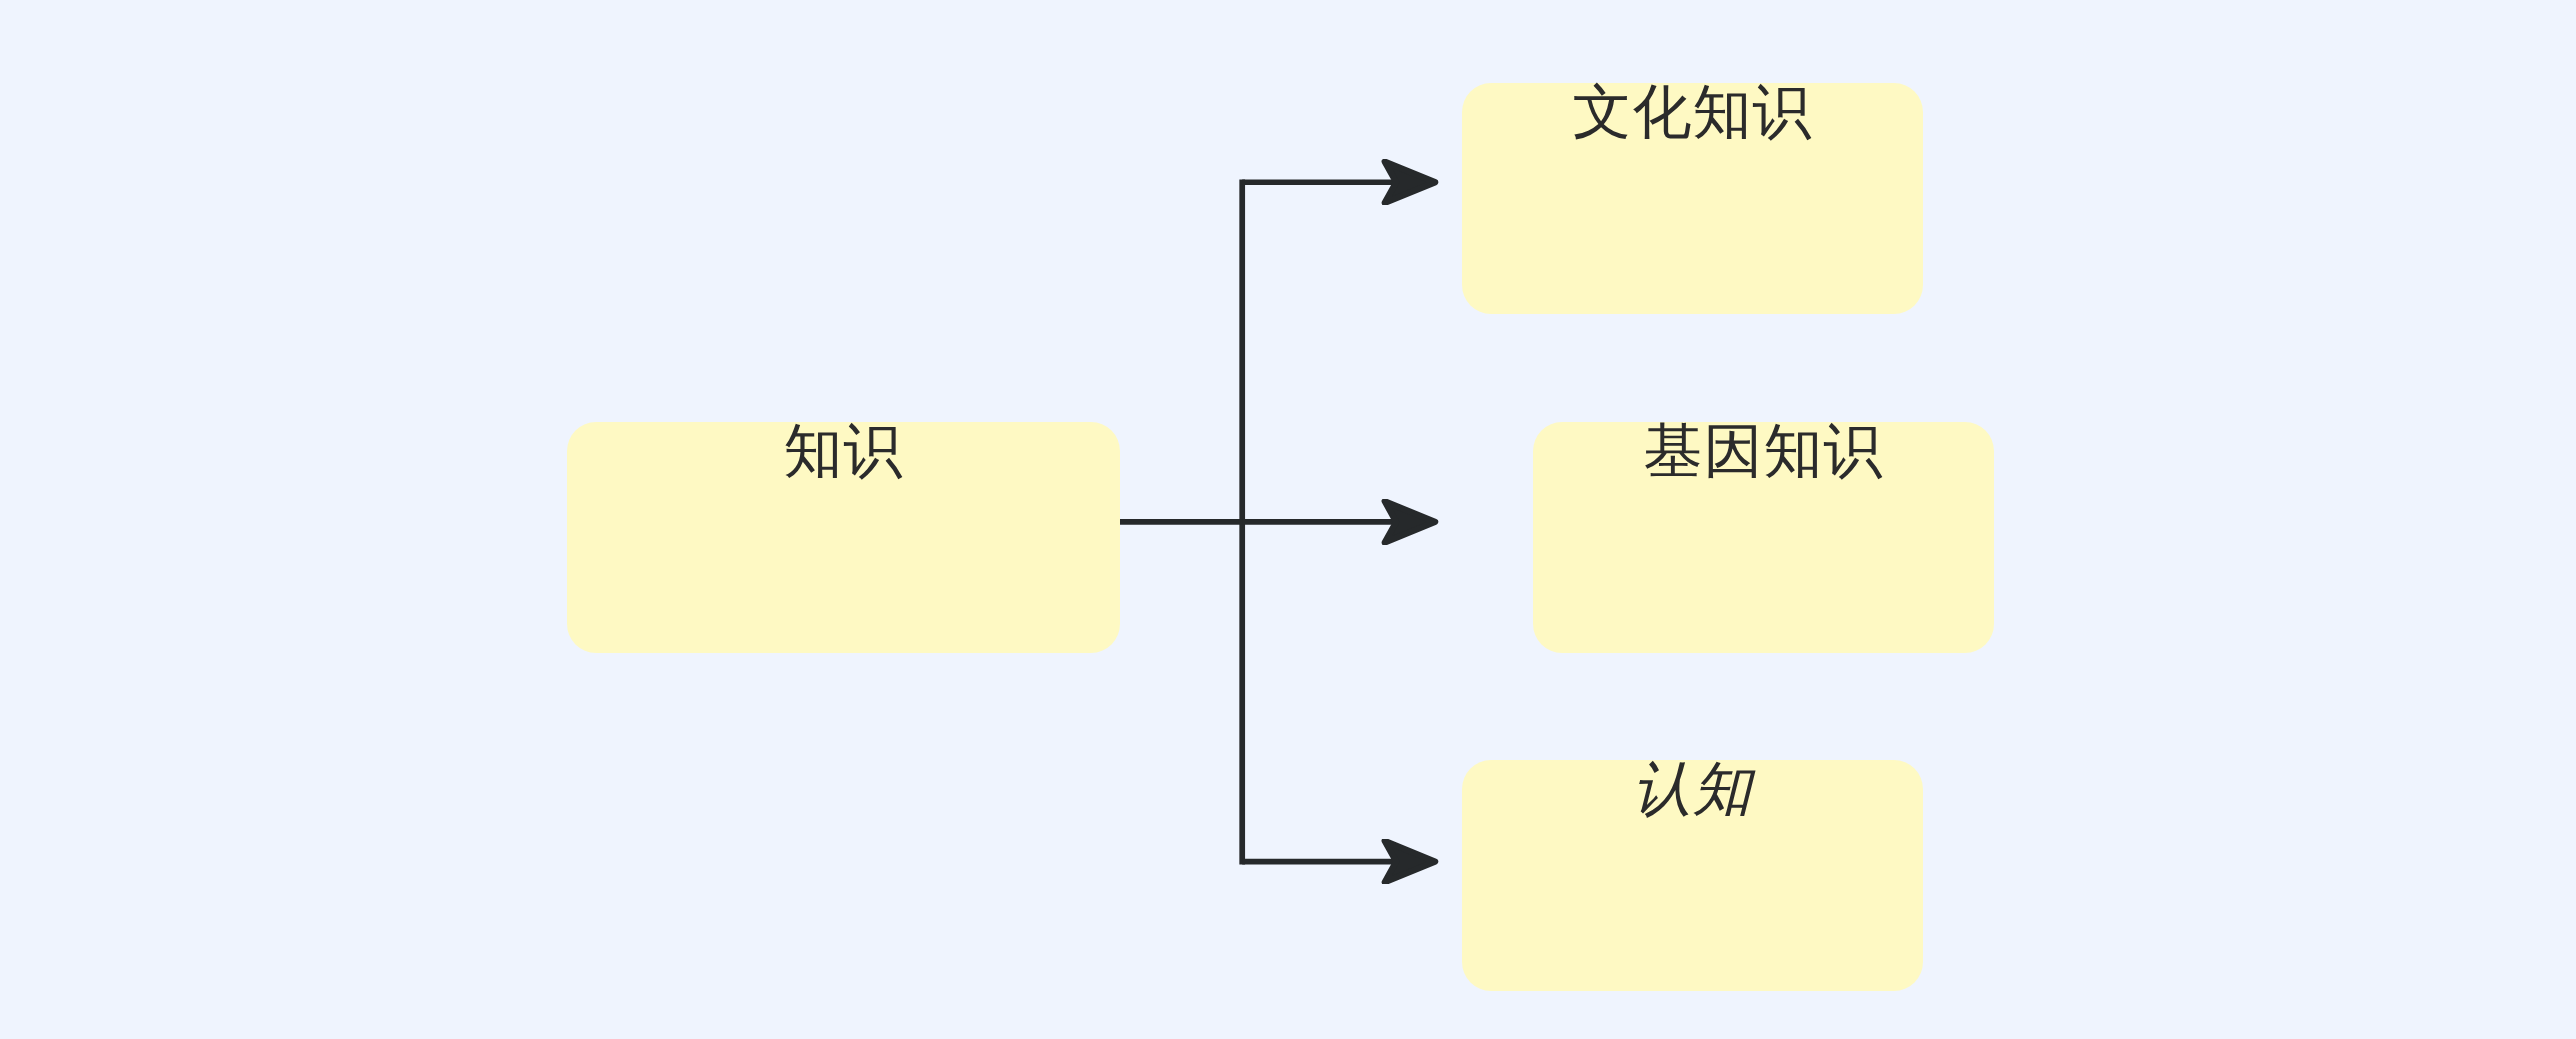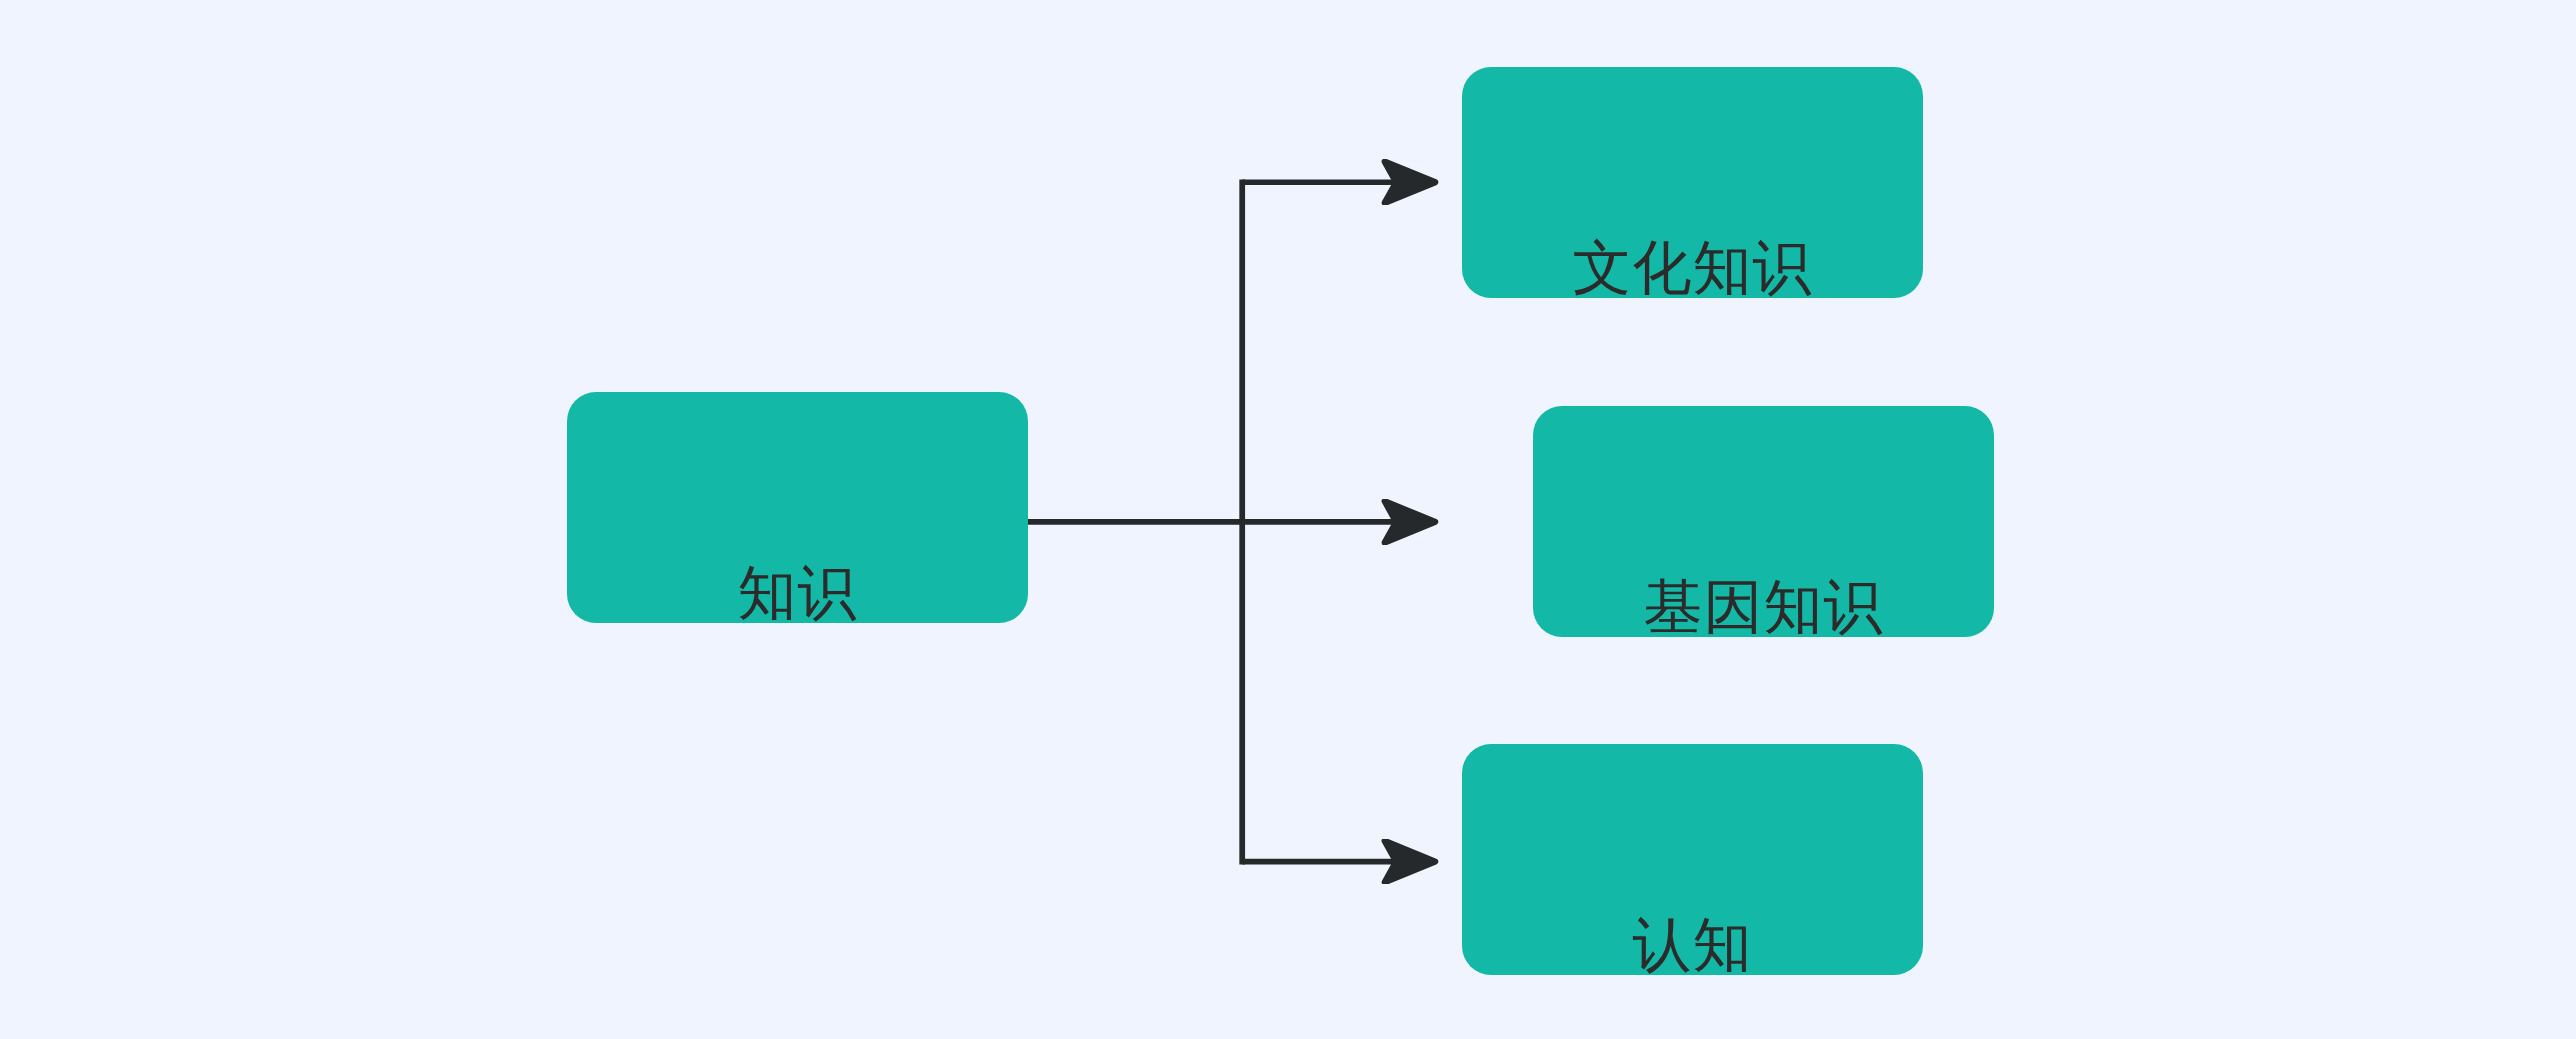--- a/index.html
+++ b/index.html
@@ -22,62 +22,64 @@
   #edge-layer {
     position: absolute;
     left: 0;
     top: 0;
     width: 2576px;
     height: 1040px;
   }
   .node {
     position: absolute;
     box-sizing: border-box;
-    background: #14b8a6;
+    background: #fef9c3;
     border-radius: 29px;
     display: flex;
-    align-items: flex-end;
+    align-items: flex-start;
     justify-content: center;
     color: #2b2b2b;
     font-size: 59px;
     line-height: 1;
     letter-spacing: 1px;
     font-weight: 400;
     white-space: nowrap;
     font-family: "DejaVu Sans", "Liberation Sans", sans-serif;
+    margin-top: 16px;
   }
   .node-label {
     display: block;
     transform: translateY(-1px);
   }
   
   #node-root {
     left: 567px;
-    top: 392px;
-    width: 461px;
+    top: 406px;
+    width: 553px;
     height: 231px;
   }
   
   #node-child-0 {
     left: 1462px;
     top: 67px;
     width: 461px;
     height: 231px;
   }
   #node-child-1 {
     left: 1533px;
     top: 406px;
     width: 461px;
     height: 231px;
   }
   #node-child-2 {
     left: 1462px;
     top: 744px;
     width: 461px;
     height: 231px;
+    font-style: italic;
   }
 </style>
 </head>
 <body>
 
 <div id="canvas">
 
   <svg id="edge-layer" viewBox="0 0 2700 1090" width="2576" height="1040" xmlns="http://www.w3.org/2000/svg">
     <defs>
       <marker id="arrowhead" markerWidth="10" markerHeight="8" refX="9.2" refY="4" orient="auto" markerUnits="strokeWidth">

